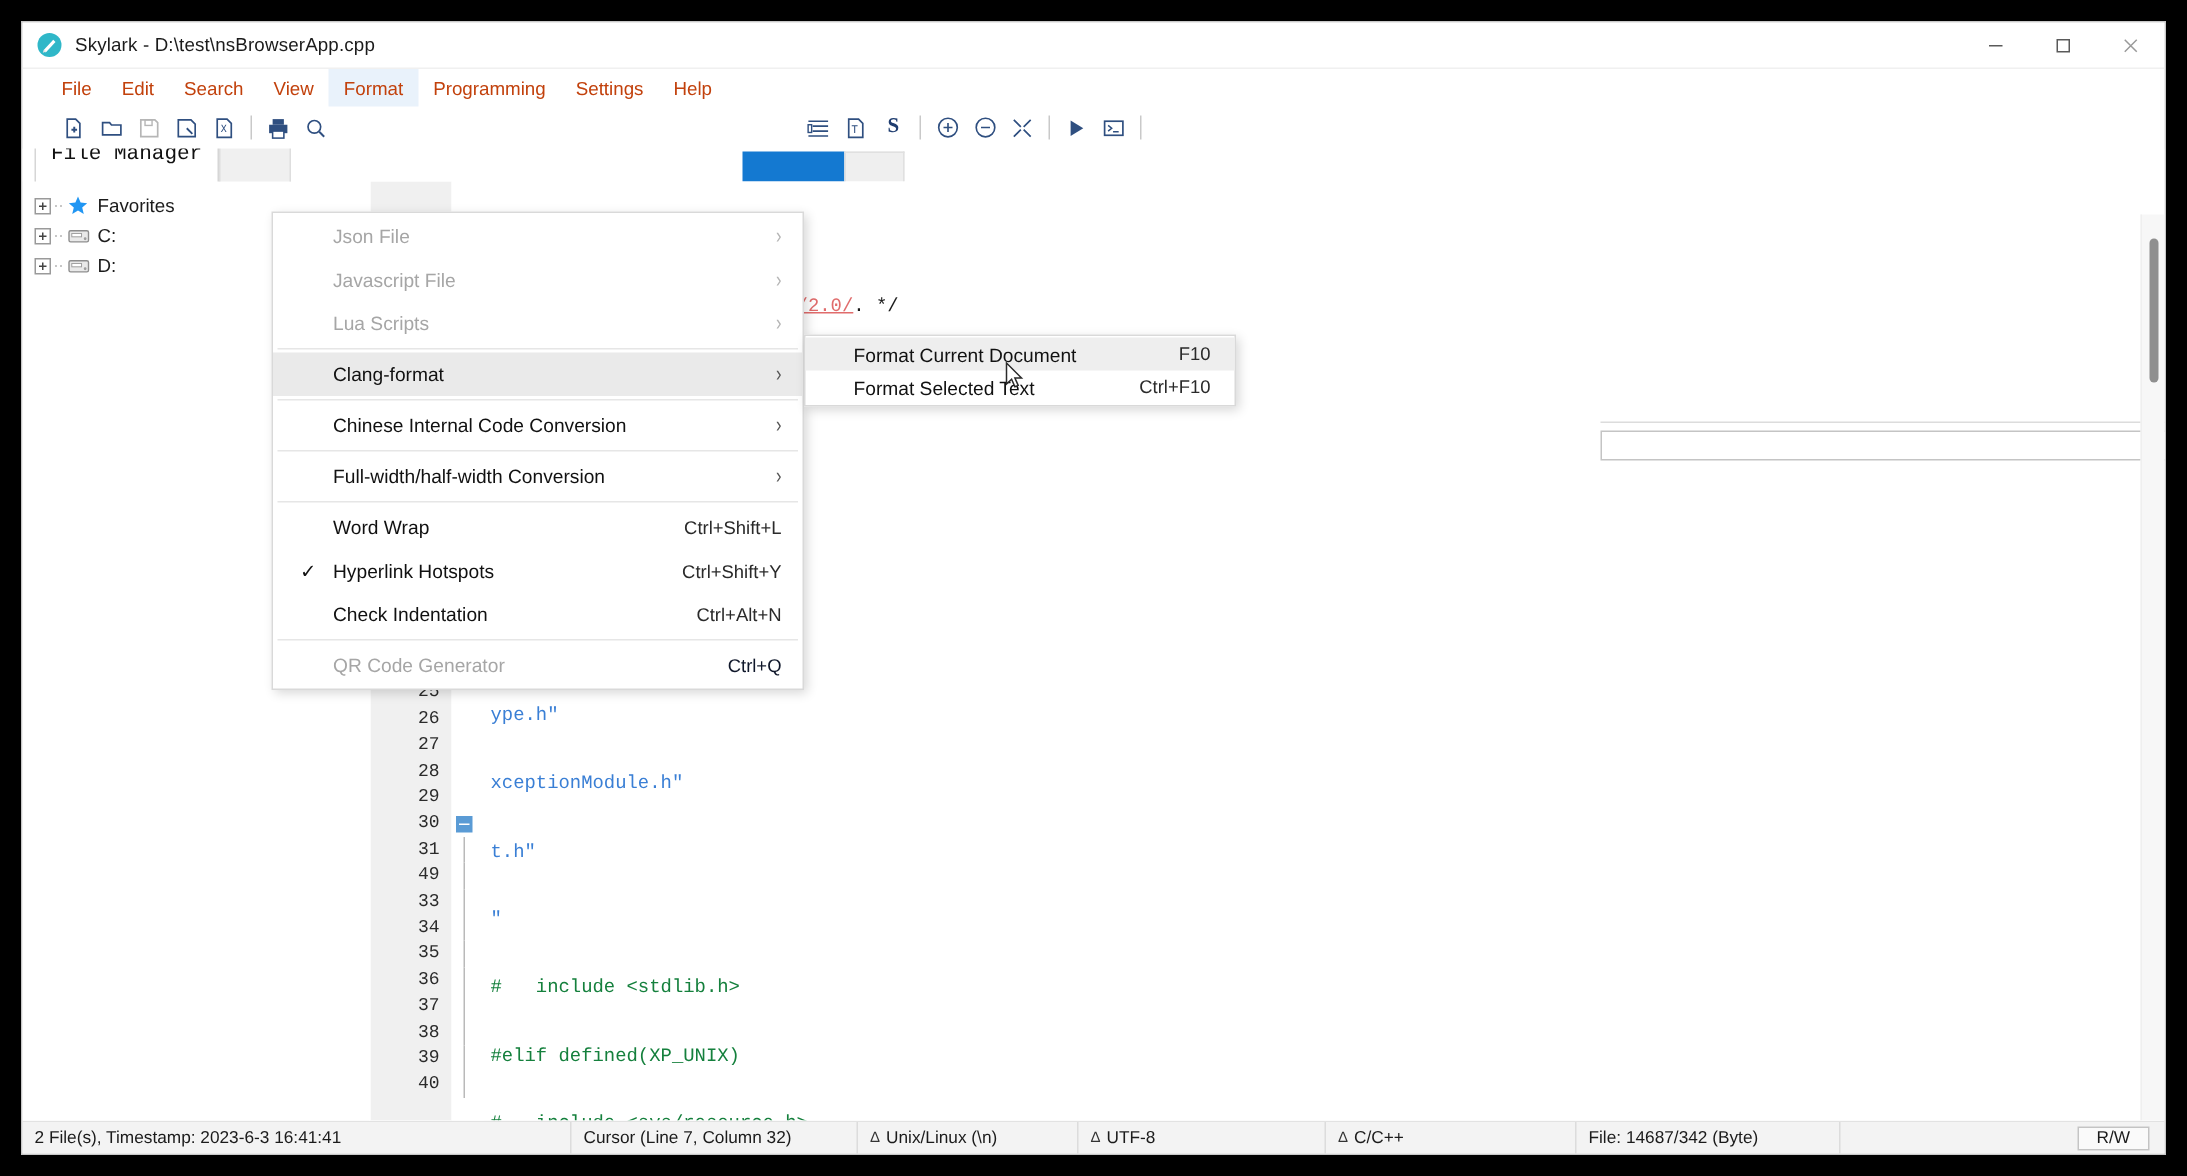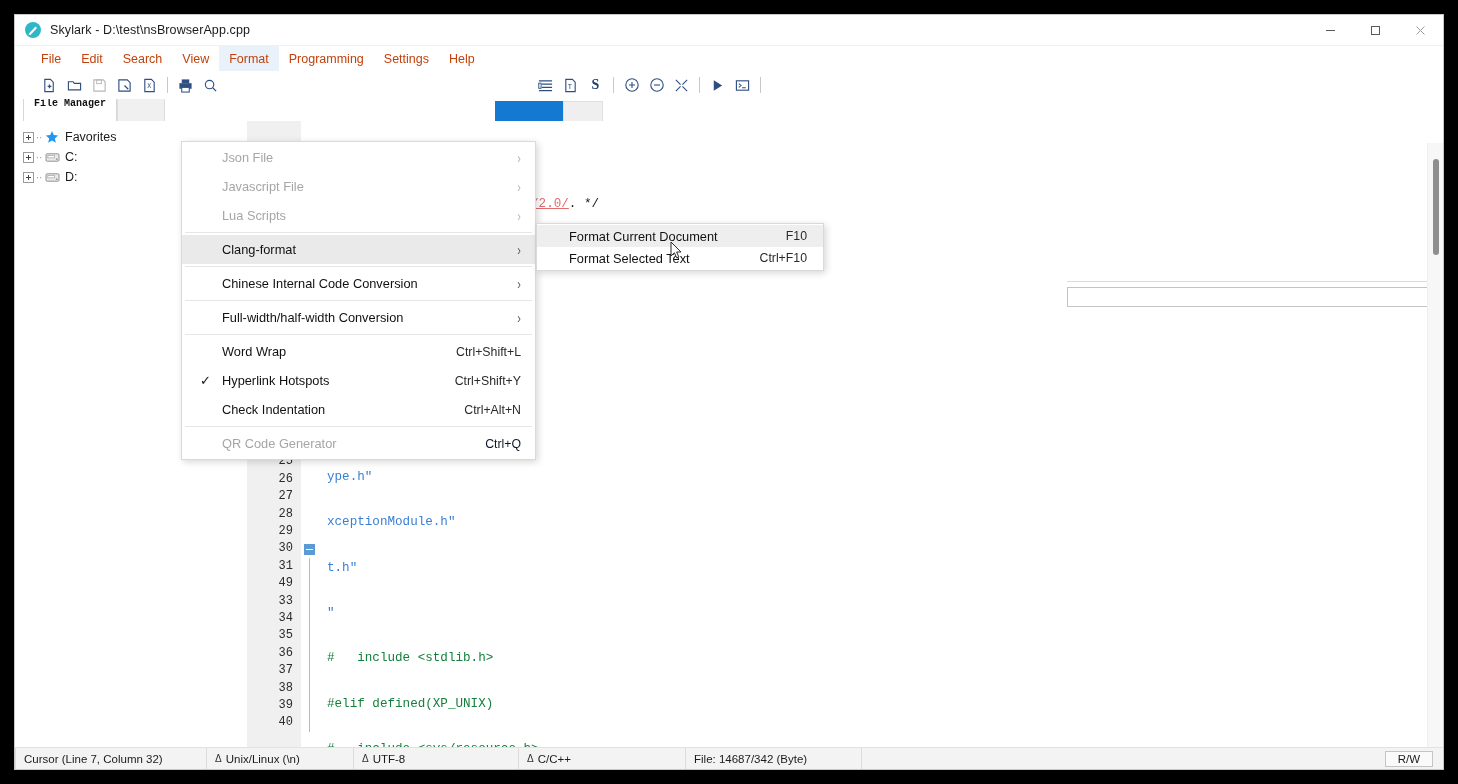--- a/index.html
+++ b/index.html
@@ -89,23 +89,23 @@
   .panel-tabs {
     height: 22px; flex: 0 0 22px;
     display: flex; align-items: flex-end;
     background: #ffffff;
     padding-left: 8px;
   }
   .panel-tab {
     height: 21px; padding: 18px 10px;
     display: flex; align-items: center;
     font-family: "Liberation Mono", monospace;
-    font-size: 10px; color: #111;
-    background: #ffffff;
-    border: 1px solid #d6d6d6; border-bottom: none; font-weight: bold;
+    font-size: 14px; color: #111;
+    background: #ffffff;
+    border: 1px solid #d6d6d6; border-bottom: none;
   }
   .panel-tab.inactive { background: #f0f0f0; border-color: #dedede; }
   .tree { padding: 6px 0 0 8px; font-size: 12.5px; color: #1b1b1b; }
   .tree-row { display: flex; align-items: center; height: 20px; }
   .tree-exp {
     width: 11px; height: 11px; flex: 0 0 11px;
     border: 1px solid #9a9a9a; background: #fff;
     position: relative; margin-right: 1px;
   }
   .tree-exp::before, .tree-exp::after {
@@ -666,20 +666,21 @@
 
     <span class="cursor-ptr">
       <svg width="13" height="19" viewBox="0 0 13 19">
         <path d="M1 1 L1 15 L4.4 11.8 L6.6 16.8 L8.8 15.9 L6.6 11 L11 11 Z" fill="#ffffff" stroke="#2a2a2a" stroke-width="1"></path>
       </svg>
     </span>
 
   </div>
 
   <div class="statusbar">
+    <div class="sb-cell" style="width:365px">2 File(s), Timestamp: 2023-6-3 16:41:41</div>
     <div class="sb-sep"></div>
     <div class="sb-cell" style="width:190px">Cursor (Line 7, Column 32)</div>
     <div class="sb-sep"></div>
     <div class="sb-cell" style="width:146px">
       <span class="sb-tri">Δ</span>
       <span>Unix/Linux (\n)</span>
     </div>
     <div class="sb-sep"></div>
     <div class="sb-cell" style="width:164px">
       <span class="sb-tri">Δ</span>

